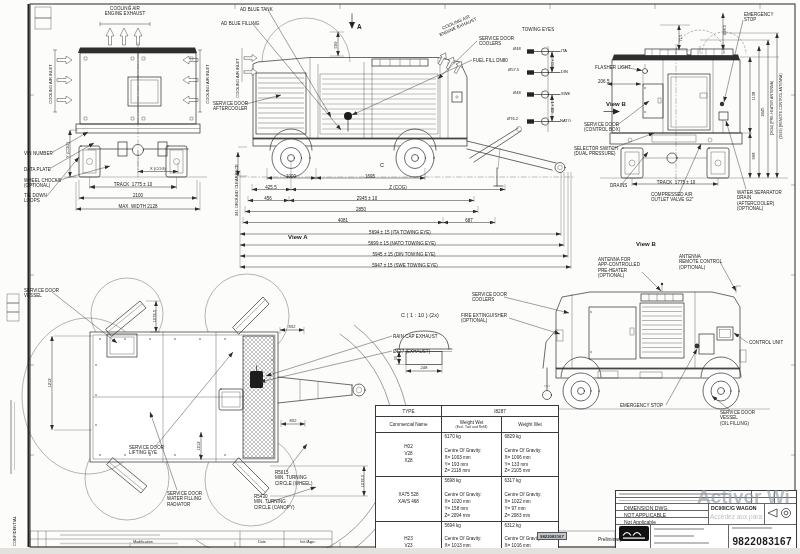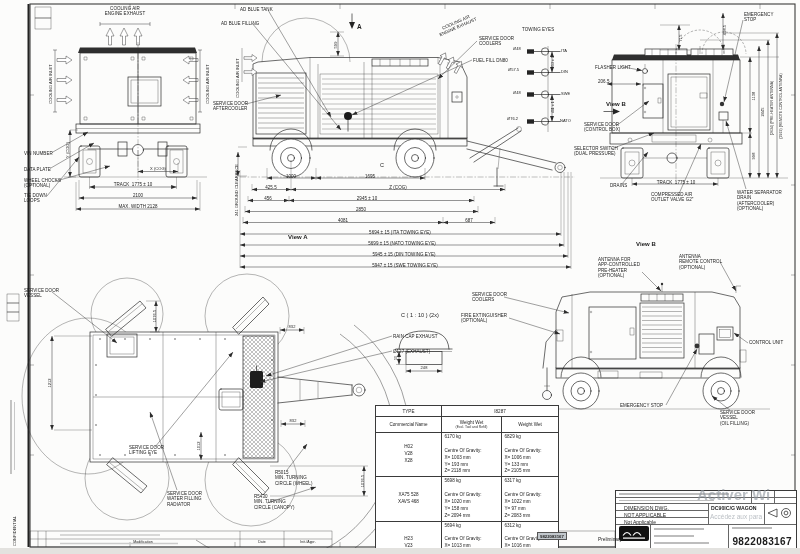--- a/index.html
+++ b/index.html
@@ -25,21 +25,21 @@
   #typetable th{text-align:center;vertical-align:middle}
   .namecell{text-align:center;vertical-align:middle!important;white-space:pre-line;line-height:1.5}
   .wcell{white-space:pre-line;line-height:1.5}
   .sub{font-size:3.4px;color:#333}
   .tb{position:absolute;left:615px;top:490px;width:180px;height:57px;border:1px solid #3a3a3a;background:#fff}
   .tb .hline{position:absolute;left:0;width:100%;border-top:.8px solid #666}
   .tb .vline{position:absolute;top:0;border-left:.8px solid #666}
   .bar{position:absolute;background:#bdbdbd;height:1.6px}
   .tbx{position:absolute;font-size:5px;white-space:nowrap}
   .bignum{position:absolute;right:4px;bottom:1px;font-size:10px;font-weight:bold;letter-spacing:.4px}
-  .wm1{position:absolute;left:697px;top:486px;font-size:15px;color:rgba(142,150,158,.62);font-weight:bold;white-space:nowrap}
+  .wm1{position:absolute;left:697px;top:486px;font-size:19px;color:rgba(142,150,158,.62);font-weight:bold;white-space:nowrap}
   .wm2{position:absolute;left:710px;top:513px;font-size:6.5px;color:rgba(142,150,158,.62);white-space:nowrap}
   .numbox{position:absolute;left:537px;top:532px;background:#c2c8cd;border:.6px solid #555;
           font-size:4.3px;padding:.5px 2px;font-weight:bold}
   .prelim{position:absolute;left:598px;top:537px;font-size:4.8px}
   .botstrip{position:absolute;left:0;top:548px;width:800px;height:6px;background:#e3e2df}
 </style>
 </head>
 <body>
 
 <div class="sheet">

